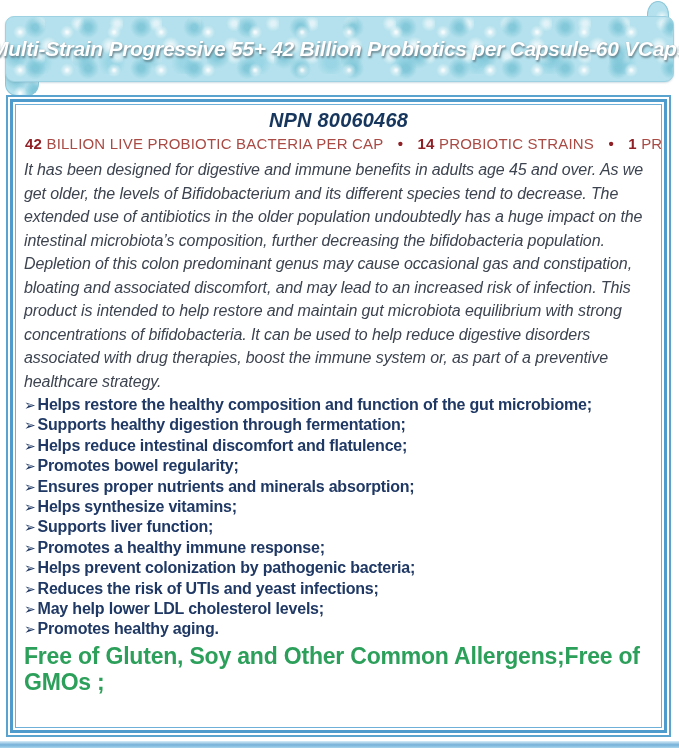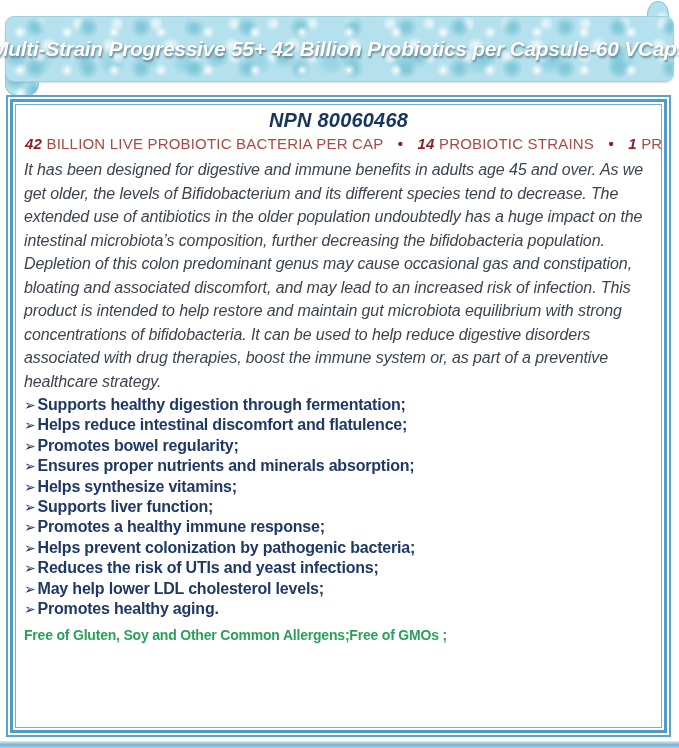--- a/index.html
+++ b/index.html
@@ -51,37 +51,37 @@
   .frame-inner{border:1px solid #6fb0d8;height:100%;box-sizing:border-box;padding:2px 8px 0 8px;overflow:hidden;}
 
   .npn-title{
     text-align:center;font-size:20px;font-weight:700;font-style:italic;
     color:#17365d;margin:2px 0 3px 0;letter-spacing:.2px;
   }
   .highlights{
     font-size:15px;color:#a94a44;letter-spacing:.2px;white-space:nowrap;
     margin:2px 0 4px 1px;
   }
-  .highlights .num{font-weight:700;color:#8f2026;font-style:italic;}
+  .highlights .num{font-weight:700;color:#8f2026;}
   .highlights .sep{color:#8f2026;font-weight:700;margin:0 10px;}
 
   .description{
     font-style:italic;color:#3d4450;font-size:16px;line-height:23.5px;
     margin:6px 0 2px 0;letter-spacing:-0.1px;
   }
 
   ul.benefits{list-style:none;margin:2px 0 0 0;padding:0;}
   ul.benefits li{
     font-weight:700;color:#1f3864;font-size:16px;line-height:20.4px;
     letter-spacing:-0.2px;
   }
   ul.benefits .arrow{font-weight:400;font-size:14px;margin-right:2px;}
 
   .free-of{
-    color:#2ca05a;font-weight:700;font-size:14px;line-height:26px;
+    color:#2ca05a;font-weight:700;font-size:23px;line-height:26px;
     margin-top:3px;letter-spacing:-0.2px;
   }
 
   .bottom-strip{
     position:absolute;left:0;right:0;bottom:0;height:7px;
     background:linear-gradient(to bottom,#d9edf8 0%,#74b0d8 55%,#a9d5ec 100%);
   }
 </style>
 </head>
 <body>
@@ -107,20 +107,21 @@
         <span class="num">14</span>
         <span>PROBIOTIC STRAINS</span>
         <span class="sep">•</span>
         <span class="num">1</span>
         <span>PREBIOTIC</span>
       </div>
 
       <div class="description">It has been designed for digestive and immune benefits in adults age 45 and over. As we get older, the levels of Bifidobacterium and its different species tend to decrease. The extended use of antibiotics in the older population undoubtedly has a huge impact on the intestinal microbiota’s composition, further decreasing the bifidobacteria population. Depletion of this colon predominant genus may cause occasional gas and constipation, bloating and associated discomfort, and may lead to an increased risk of infection. This product is intended to help restore and maintain gut microbiota equilibrium with strong concentrations of bifidobacteria. It can be used to help reduce digestive disorders associated with drug therapies, boost the immune system or, as part of a preventive healthcare strategy.</div>
 
       <ul class="benefits">
+        <li><span class="arrow">➢</span><span>Helps restore the healthy composition and function of the gut microbiome;</span></li>
         <li><span class="arrow">➢</span><span>Supports healthy digestion through fermentation;</span></li>
         <li><span class="arrow">➢</span><span>Helps reduce intestinal discomfort and flatulence;</span></li>
         <li><span class="arrow">➢</span><span>Promotes bowel regularity;</span></li>
         <li><span class="arrow">➢</span><span>Ensures proper nutrients and minerals absorption;</span></li>
         <li><span class="arrow">➢</span><span>Helps synthesize vitamins;</span></li>
         <li><span class="arrow">➢</span><span>Supports liver function;</span></li>
         <li><span class="arrow">➢</span><span>Promotes a healthy immune response;</span></li>
         <li><span class="arrow">➢</span><span>Helps prevent colonization by pathogenic bacteria;</span></li>
         <li><span class="arrow">➢</span><span>Reduces the risk of UTIs and yeast infections;</span></li>
         <li><span class="arrow">➢</span><span>May help lower LDL cholesterol levels;</span></li>

